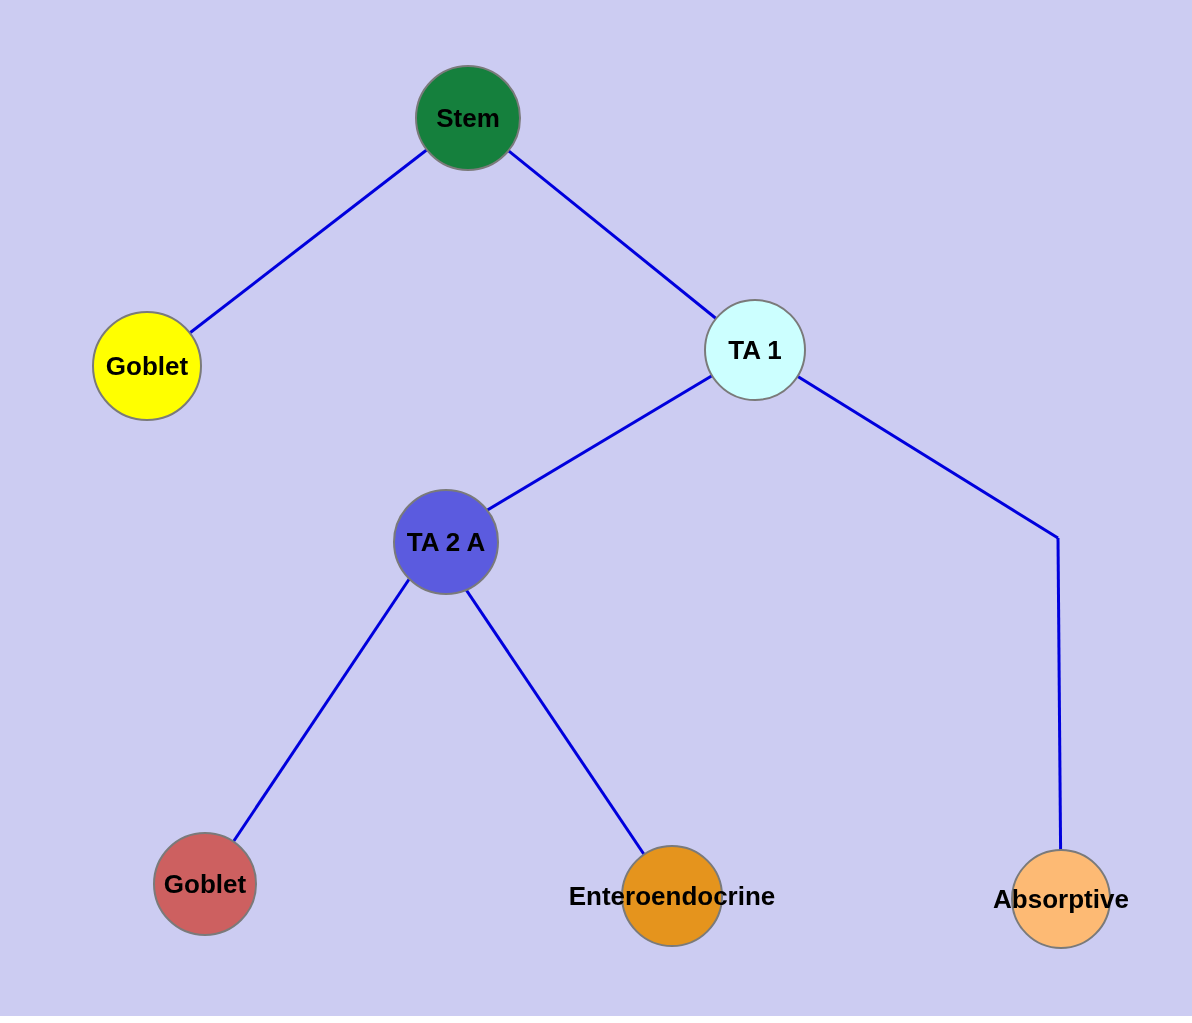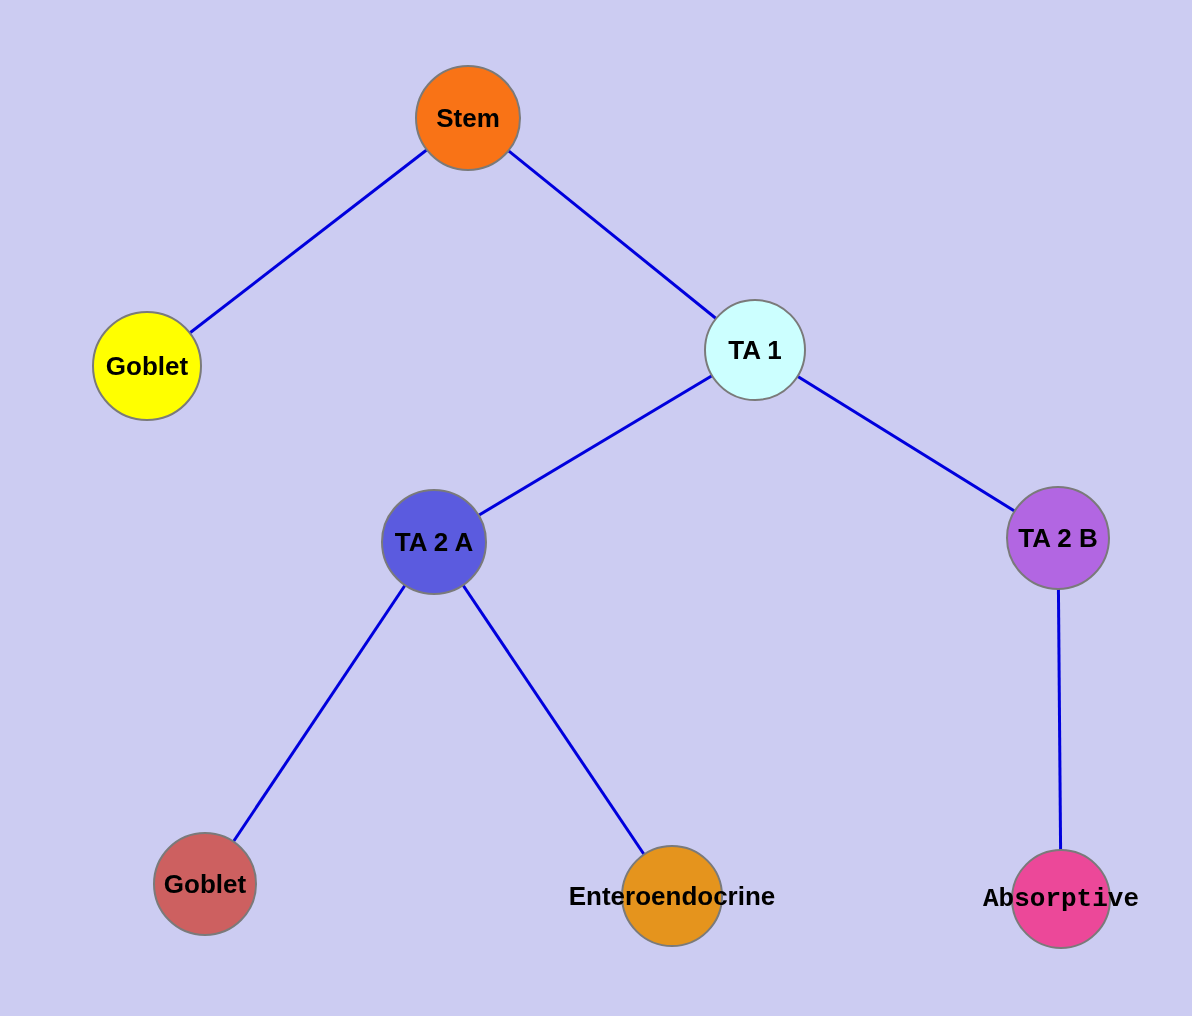--- a/index.html
+++ b/index.html
@@ -46,37 +46,34 @@
   <svg id="edge-layer" xmlns="http://www.w3.org/2000/svg" viewBox="0 0 1192 1016">
       <line x1="468" y1="118" x2="147" y2="366" stroke="#0000dd" stroke-width="3"></line>
       <line x1="468" y1="118" x2="755" y2="350" stroke="#0000dd" stroke-width="3"></line>
       <line x1="755" y1="350" x2="434" y2="542" stroke="#0000dd" stroke-width="3"></line>
       <line x1="755" y1="350" x2="1058" y2="538" stroke="#0000dd" stroke-width="3"></line>
       <line x1="434" y1="542" x2="205" y2="884" stroke="#0000dd" stroke-width="3"></line>
       <line x1="434" y1="542" x2="672" y2="896" stroke="#0000dd" stroke-width="3"></line>
       <line x1="1058" y1="538" x2="1061" y2="899" stroke="#0000dd" stroke-width="3"></line>
     </svg>
 
-  <div class="node" style="left: 415px; top: 65px; width: 106px; height: 106px; background: #f97316;">
+  <div class="node" style="left: 415px; top: 65px; width: 106px; height: 106px; background: #15803d;">
     <span class="node-label">Stem</span>
   </div>
   <div class="node" style="left: 92px; top: 311px; width: 110px; height: 110px; background: rgb(255, 255, 0);">
     <span class="node-label">Goblet</span>
   </div>
   <div class="node" style="left: 704px; top: 299px; width: 102px; height: 102px; background: rgb(204, 255, 255); text-align: right;">
     <span class="node-label">TA 1</span>
   </div>
-  <div class="node" style="left: 381px; top: 489px; width: 106px; height: 106px; background: rgb(91, 91, 223);">
+  <div class="node" style="left: 393px; top: 489px; width: 106px; height: 106px; background: rgb(91, 91, 223);">
     <span class="node-label">TA 2 A</span>
-  </div>
-  <div class="node" style="left: 1006px; top: 486px; width: 104px; height: 104px; background: rgb(178, 102, 226);">
-    <span class="node-label">TA 2 B</span>
   </div>
   <div class="node" style="left: 621px; top: 845px; width: 102px; height: 102px; background: rgb(229, 148, 29);">
     <span class="node-label">Enteroendocrine</span>
   </div>
   <div class="node" style="left: 153px; top: 832px; width: 104px; height: 104px; background: rgb(205, 96, 96);">
     <span class="node-label">Goblet</span>
   </div>
-  <div class="node" style="left: 1011px; top: 849px; width: 100px; height: 100px; background: #ec4899; font-family: Liberation Mono, monospace;">
+  <div class="node" style="left: 1011px; top: 849px; width: 100px; height: 100px; background: #fdba74;">
     <span class="node-label">Absorptive</span>
   </div>
 </div>
 
 </body></html>

